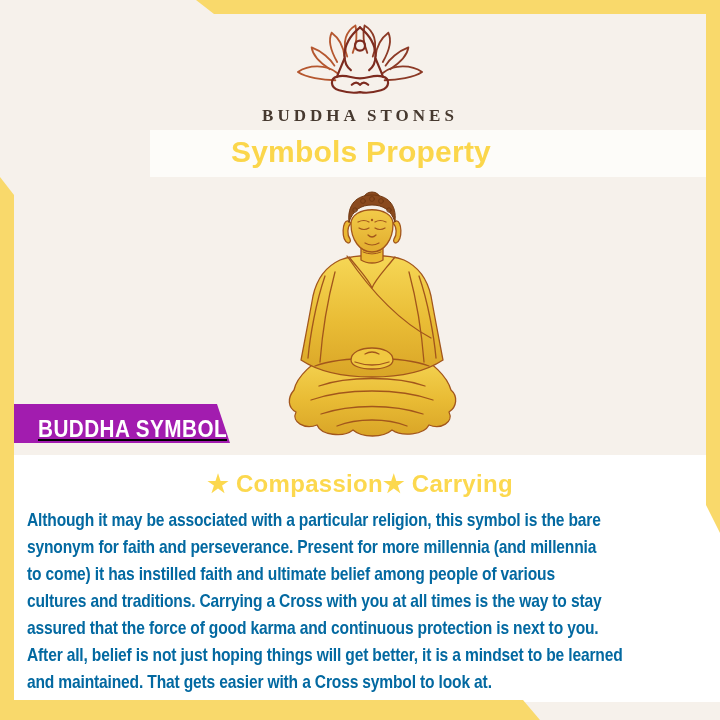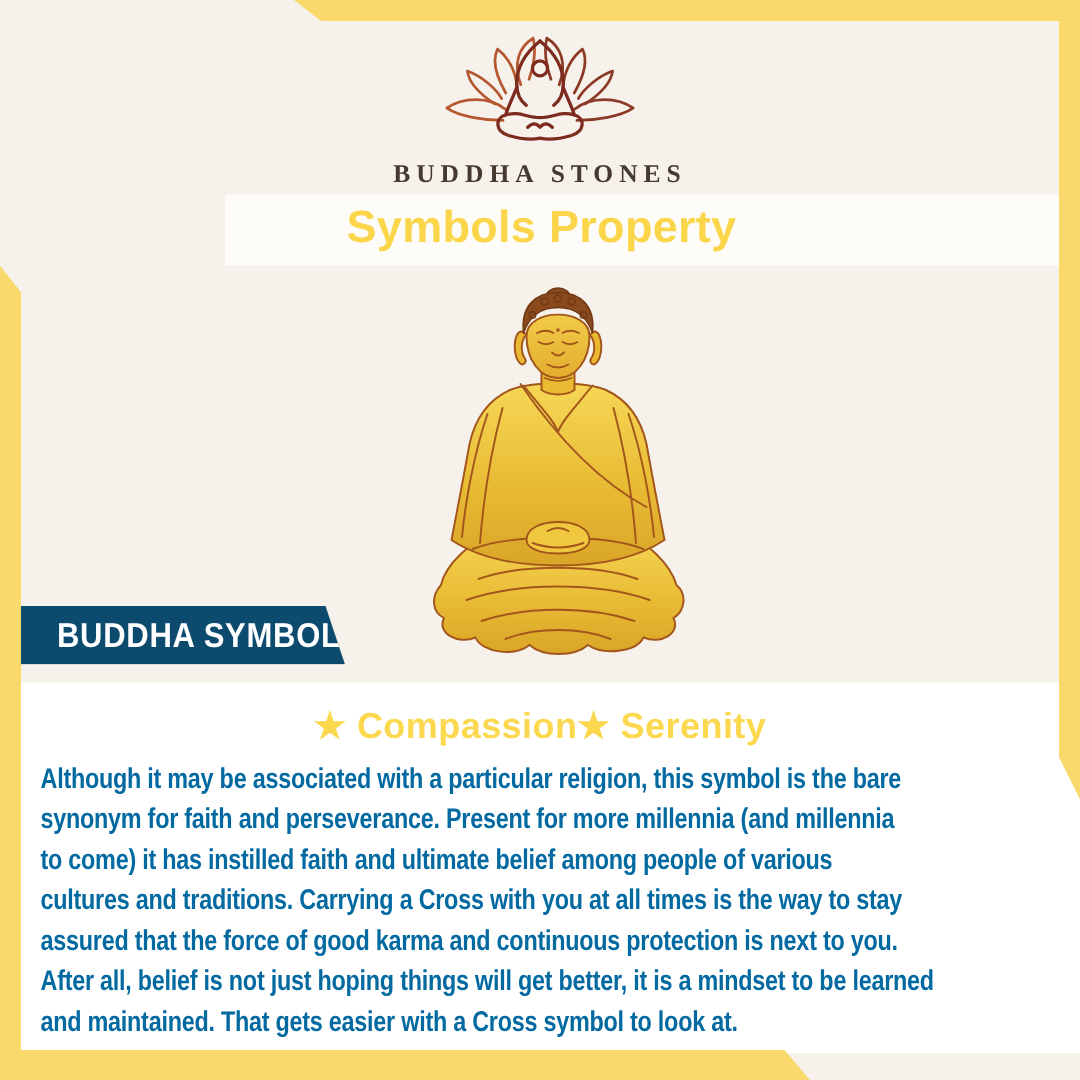--- a/index.html
+++ b/index.html
@@ -32,22 +32,22 @@
   
   #banner-title{
     position:absolute;left:0;top:135px;width:722px;text-align:center;
     font-size:30px;font-weight:700;color:#fbd64b;letter-spacing:0.2px;
   }
   
   #buddha-art{position:absolute;left:285px;top:190px;}
   
   #symbol-ribbon{
     position:absolute;left:14px;top:404px;width:216px;height:39px;
-    background:#0c4a6e;clip-path:polygon(0 0,calc(100% - 13px) 0,100% 100%,0 100%);
-    display:flex;align-items:center;padding-left:24px;
+    background:#a21caf;clip-path:polygon(0 0,calc(100% - 13px) 0,100% 100%,0 100%);
+    display:flex;align-items:flex-end;padding-left:24px;text-decoration:underline;
   }
   #symbol-ribbon span{
     color:#ffffff;font-size:23px;font-weight:700;letter-spacing:0.5px;
     white-space:nowrap;transform:scaleX(0.9);transform-origin:0 50%;
   }
   
   #features-line{
     position:absolute;left:0;top:470px;width:720px;text-align:center;
     color:#fcd84e;font-size:24px;font-weight:700;letter-spacing:0.3px;
   }
@@ -169,21 +169,21 @@
         <path d="M36,224 C66,214 108,214 138,224"></path>
         <path d="M52,236 C72,228 102,228 122,236"></path>
       </g>
     </g>
   </svg>
 
   <div id="symbol-ribbon">
     <span>BUDDHA SYMBOL</span>
   </div>
 
-  <div id="features-line">★ Compassion★ Serenity</div>
+  <div id="features-line">★ Compassion★ Carrying</div>
 
   <div id="body-text">
     <div class="body-line">Although it may be associated with a particular religion, this symbol is the bare</div>
     <div class="body-line">synonym for faith and perseverance. Present for more millennia (and millennia</div>
     <div class="body-line">to come) it has instilled faith and ultimate belief among people of various</div>
     <div class="body-line">cultures and traditions. Carrying a Cross with you at all times is the way to stay</div>
     <div class="body-line">assured that the force of good karma and continuous protection is next to you.</div>
     <div class="body-line">After all, belief is not just hoping things will get better, it is a mindset to be learned</div>
     <div class="body-line">and maintained. That gets easier with a Cross symbol to look at.</div>
   </div>

